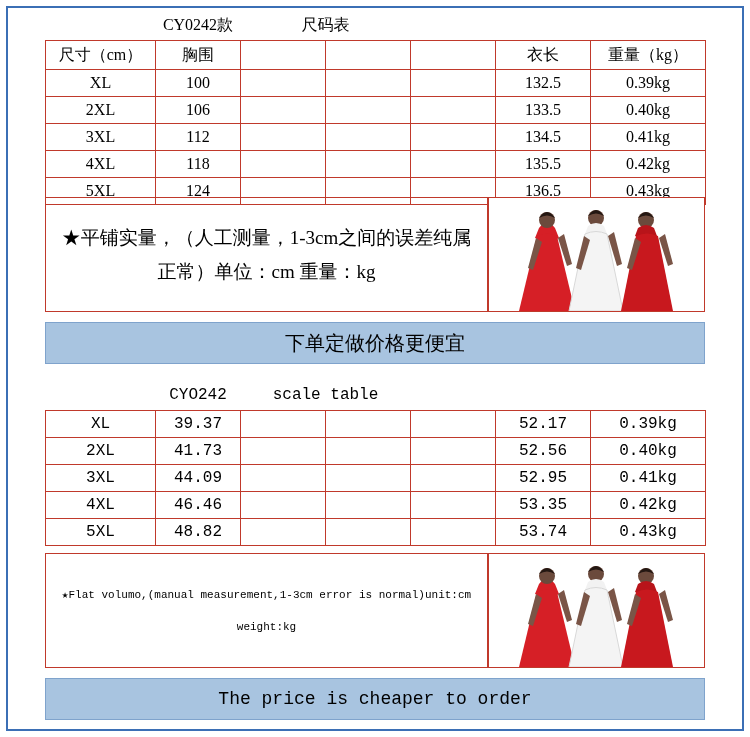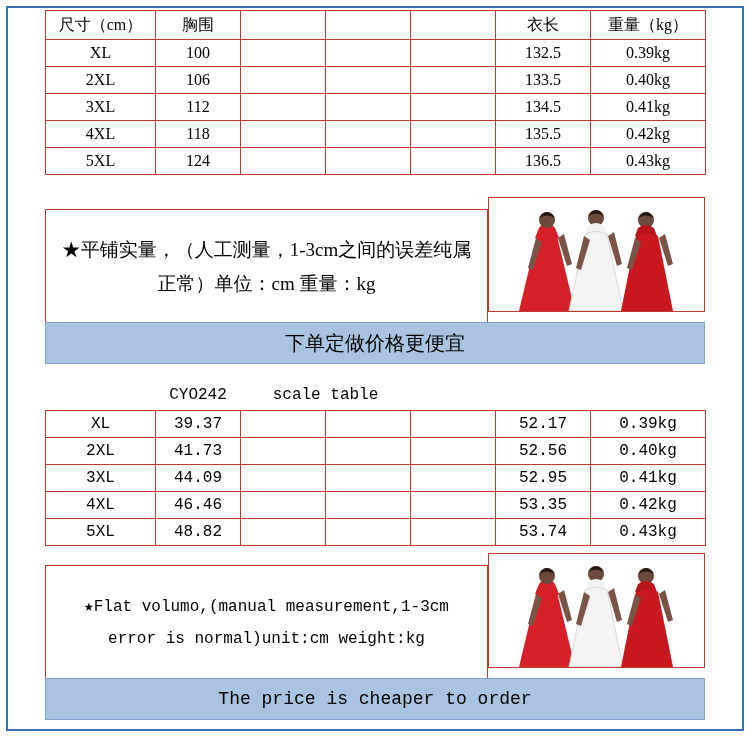--- a/index.html
+++ b/index.html
@@ -86,33 +86,32 @@
 
   
   .note-box {
     position: absolute;
     border: 1px solid #c0392b;
     box-sizing: border-box;
     display: flex;
     align-items: center;
     justify-content: center;
     text-align: center;
-    margin-top: 12px;
   }
   #note-cn {
     left: 45px; top: 197px; width: 443px; height: 115px;
     font-family: "Liberation Serif", serif;
     font-size: 19px;
     line-height: 34px;
     padding: 0 10px;
   }
   #note-en {
     left: 45px; top: 553px; width: 443px; height: 115px;
     font-family: "Liberation Mono", monospace;
-    font-size: 16px;
+    font-size: 11px;
     line-height: 32px;
     padding: 0 10px;
   }
 
   
   .photo-box {
     position: absolute;
     border: 1px solid #c0392b;
     box-sizing: border-box;
     overflow: hidden;
@@ -150,20 +149,28 @@
     <colgroup>
       <col style="width:110px">
       <col style="width:85px">
       <col style="width:85px">
       <col style="width:85px">
       <col style="width:85px">
       <col style="width:95px">
       <col style="width:115px">
     </colgroup>
     <tbody>
+        <tr class="title-row">
+      <td class="borderless"></td>
+      <td class="borderless" style="text-align:center">CY0242款</td>
+      <td class="borderless" colspan="2" style="text-align:center">尺码表</td>
+      <td class="borderless"></td>
+      <td class="borderless"></td>
+      <td class="borderless"></td>
+    </tr>
     <tr class="hdr-row">
       <td>尺寸（cm）</td>
       <td>胸围</td>
       <td></td>
       <td></td>
       <td></td>
       <td>衣长</td>
       <td>重量（kg）</td>
     </tr>
     <tr>

